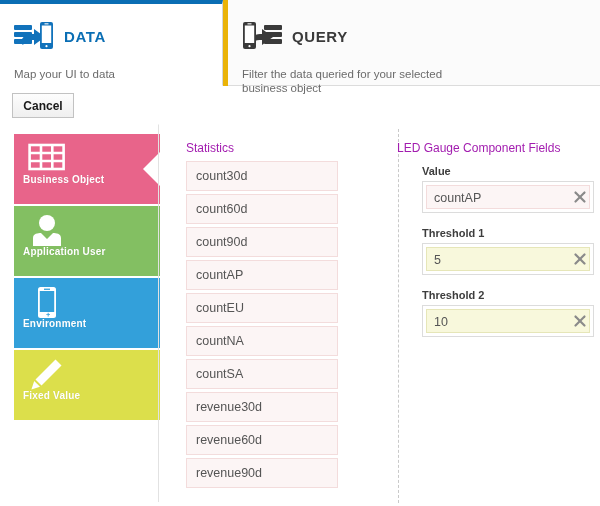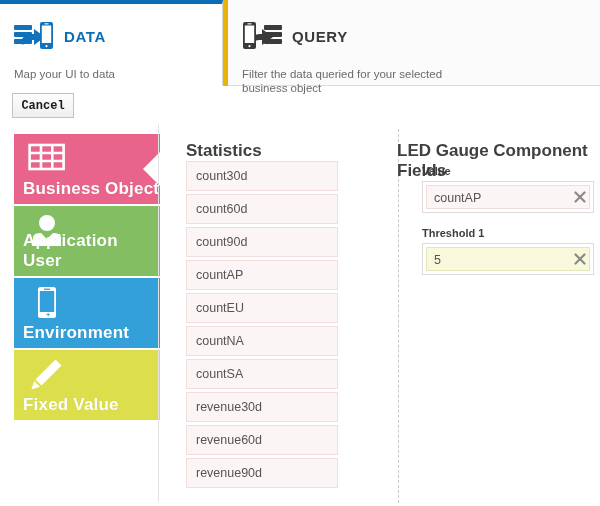--- a/index.html
+++ b/index.html
@@ -65,21 +65,21 @@
   .tab-icon { flex: 0 0 auto; line-height: 0; }
 
   
   .cancel-btn {
     position: absolute;
     left: 12px; top: 93px;
     width: 62px; height: 25px;
     background: linear-gradient(#fdfdfd, #efefef);
     border: 1px solid #c2c2c2;
     border-radius: 0;
-    font-family: Liberation Mono, monospace;
+    font-family: Liberation Sans, sans-serif;
     font-size: 12px;
     font-weight: bold;
     color: #1a1a1a;
     cursor: pointer;
     padding: 0;
   }
 
   
   .rail {
     position: absolute;
@@ -88,23 +88,23 @@
   }
   .tile {
     position: relative;
     width: 146px;
     height: 70px;
     margin-bottom: 2px;
     overflow: hidden;
   }
   .tile-label {
     position: absolute;
-    left: 9px; bottom: 5px;
+    left: 9px; bottom: 19px;
     color: #ffffff;
-    font-size: 17px;
+    font-size: 10px;
     font-weight: bold;
     letter-spacing: 0.2px;
     text-shadow: 0 0 1px rgba(0,0,0,0.12);
   }
   .tile-icon {
     position: absolute;
     left: 14px; top: 8px;
     line-height: 0;
   }
   .tile .notch {
@@ -127,23 +127,23 @@
   }
   .divider {
     position: absolute;
     left: 239px; top: 4px;
     height: 374px;
     border-left: 1px dashed #c9c9c9;
   }
 
   .col-title {
     position: absolute;
-    font-size: 17px;
-    font-weight: bold;
-    color: #404040;
+    font-size: 12px;
+    font-weight: normal;
+    color: #a21caf;
   }
   #stats-title { left: 27px; top: 16px; }
   #fields-title { left: 238px; top: 16px; }
 
   
   .stats-list {
     position: absolute;
     left: 27px; top: 36px;
     width: 182px;
   }
@@ -360,17 +360,31 @@
             <svg width="14" height="14" viewBox="0 0 14 14">
               <g stroke="#8a8a8a" stroke-width="2.2" stroke-linecap="round">
                 <line x1="2.5" y1="2.5" x2="11.5" y2="11.5"></line>
                 <line x1="11.5" y1="2.5" x2="2.5" y2="11.5"></line>
               </g>
             </svg>
           </span>
         </div>
       </div>
 
+      <div>
+        <div class="field-label">Threshold 2</div>
+        <div class="field-box">
+          <div class="field-inner yellow">10</div>
+          <span class="clear-x">
+            <svg width="14" height="14" viewBox="0 0 14 14">
+              <g stroke="#8a8a8a" stroke-width="2.2" stroke-linecap="round">
+                <line x1="2.5" y1="2.5" x2="11.5" y2="11.5"></line>
+                <line x1="11.5" y1="2.5" x2="2.5" y2="11.5"></line>
+              </g>
+            </svg>
+          </span>
+        </div>
+      </div>
 
     </div>
   </div>
 
 </div>
 
 </body></html>

